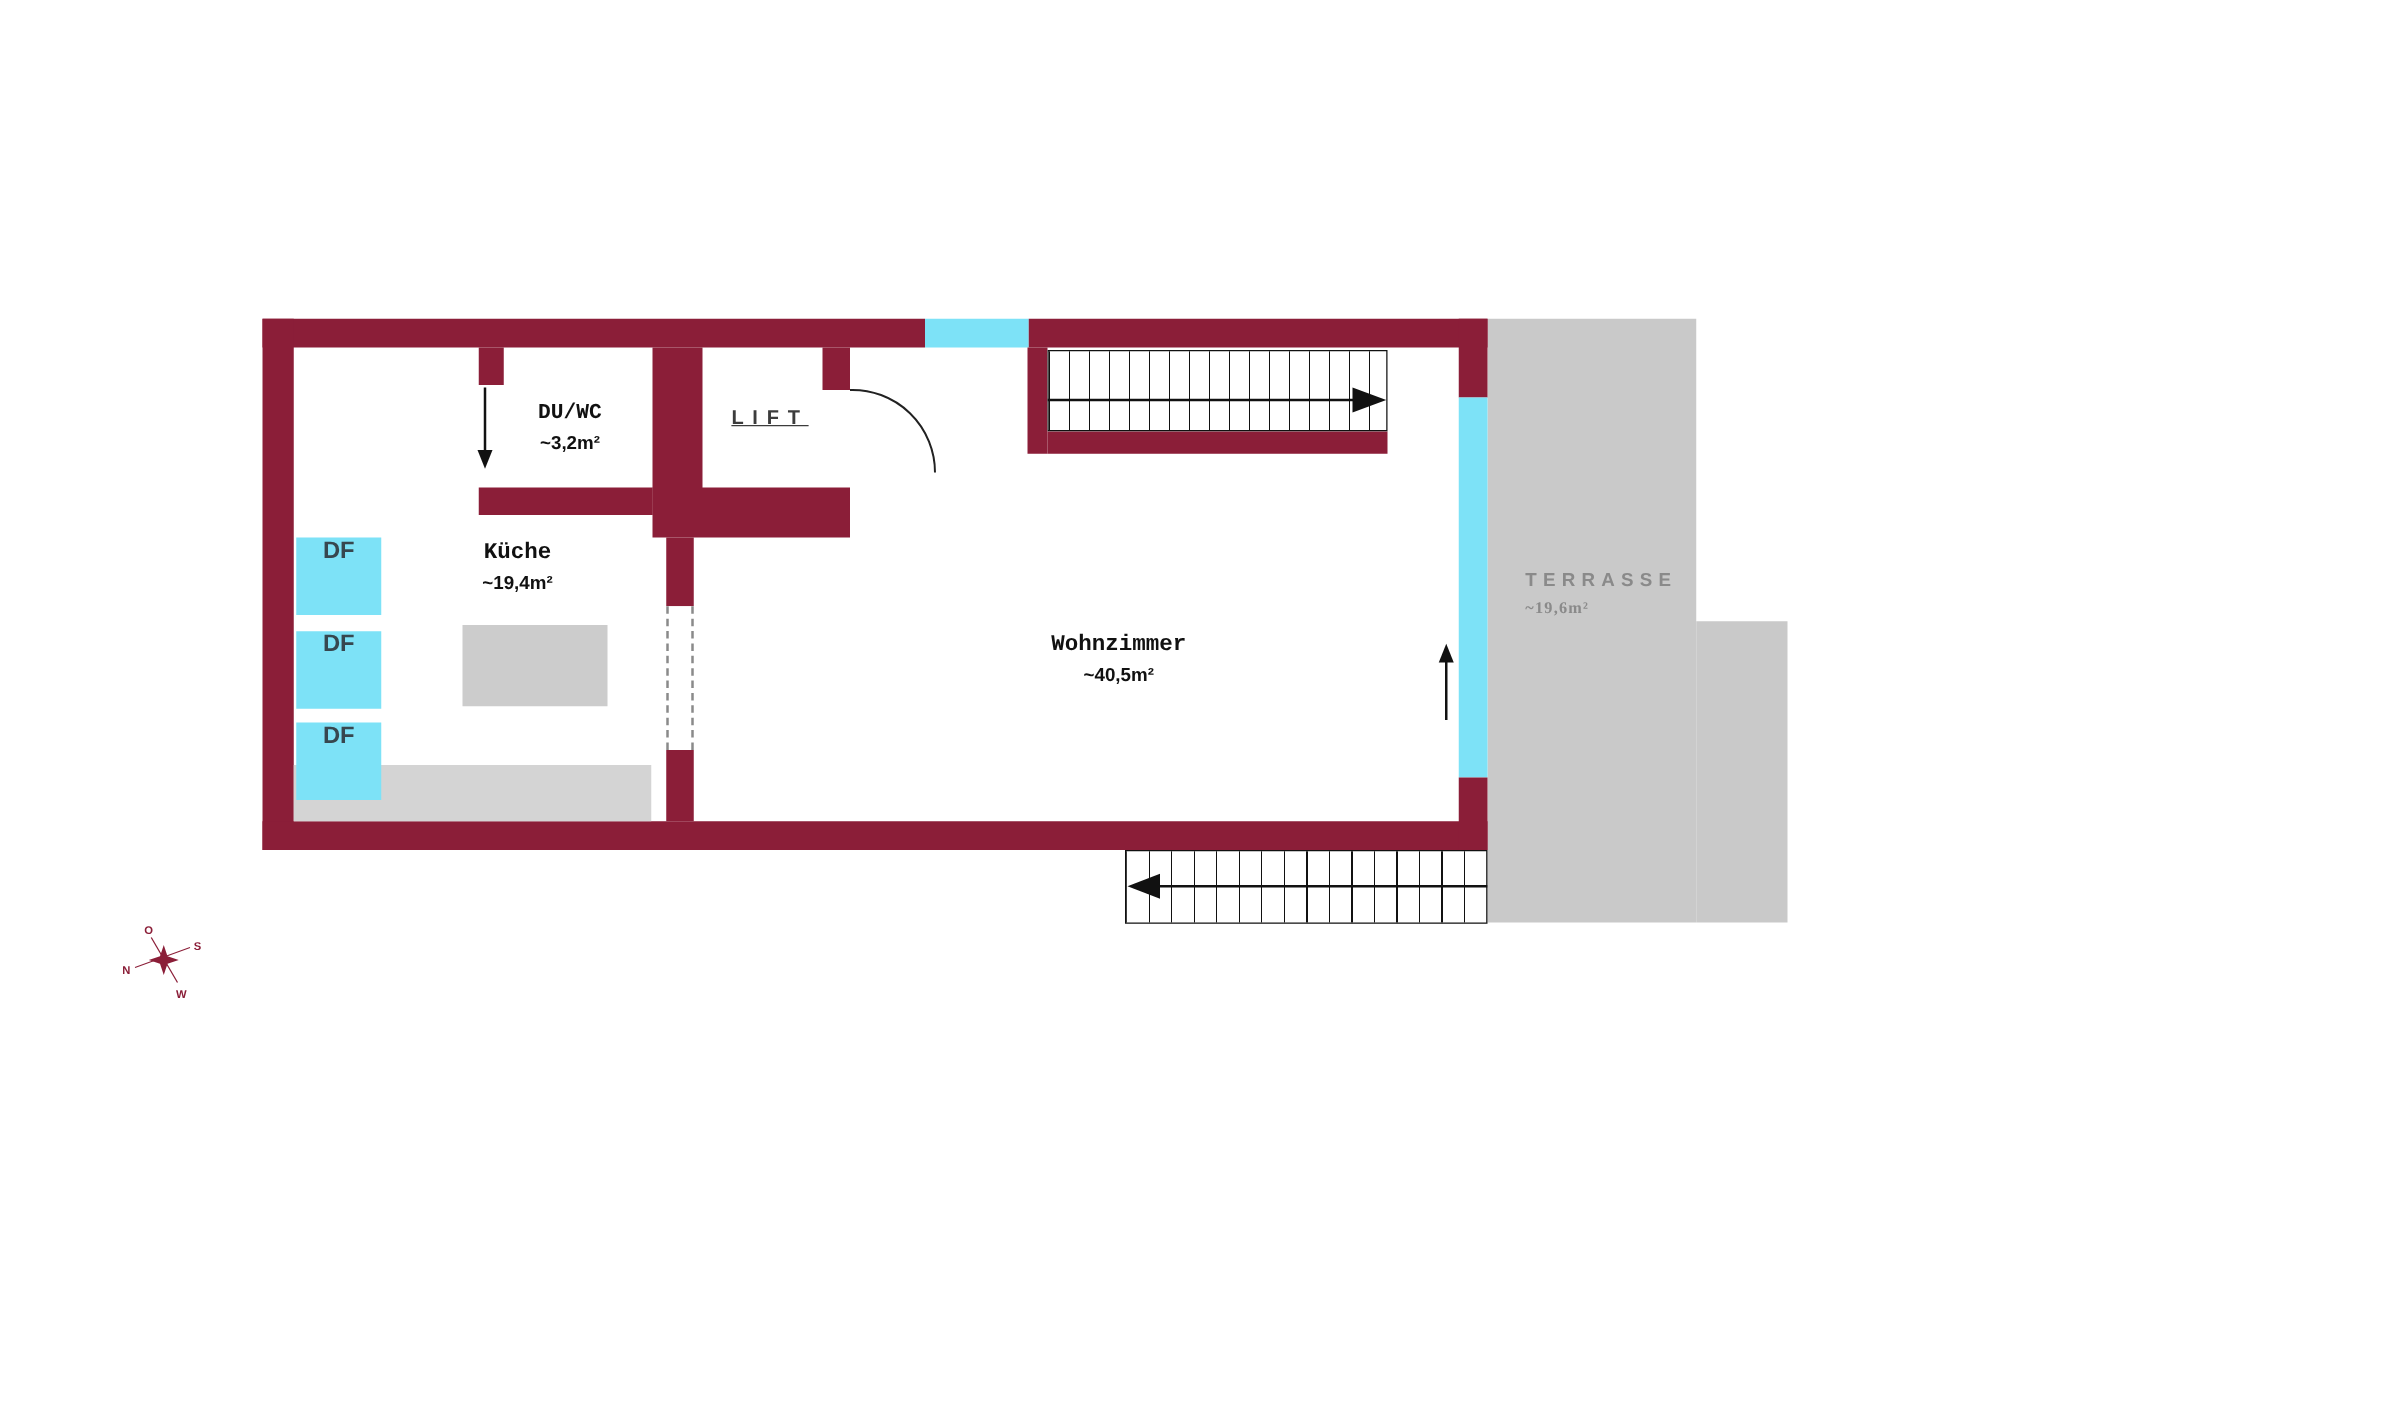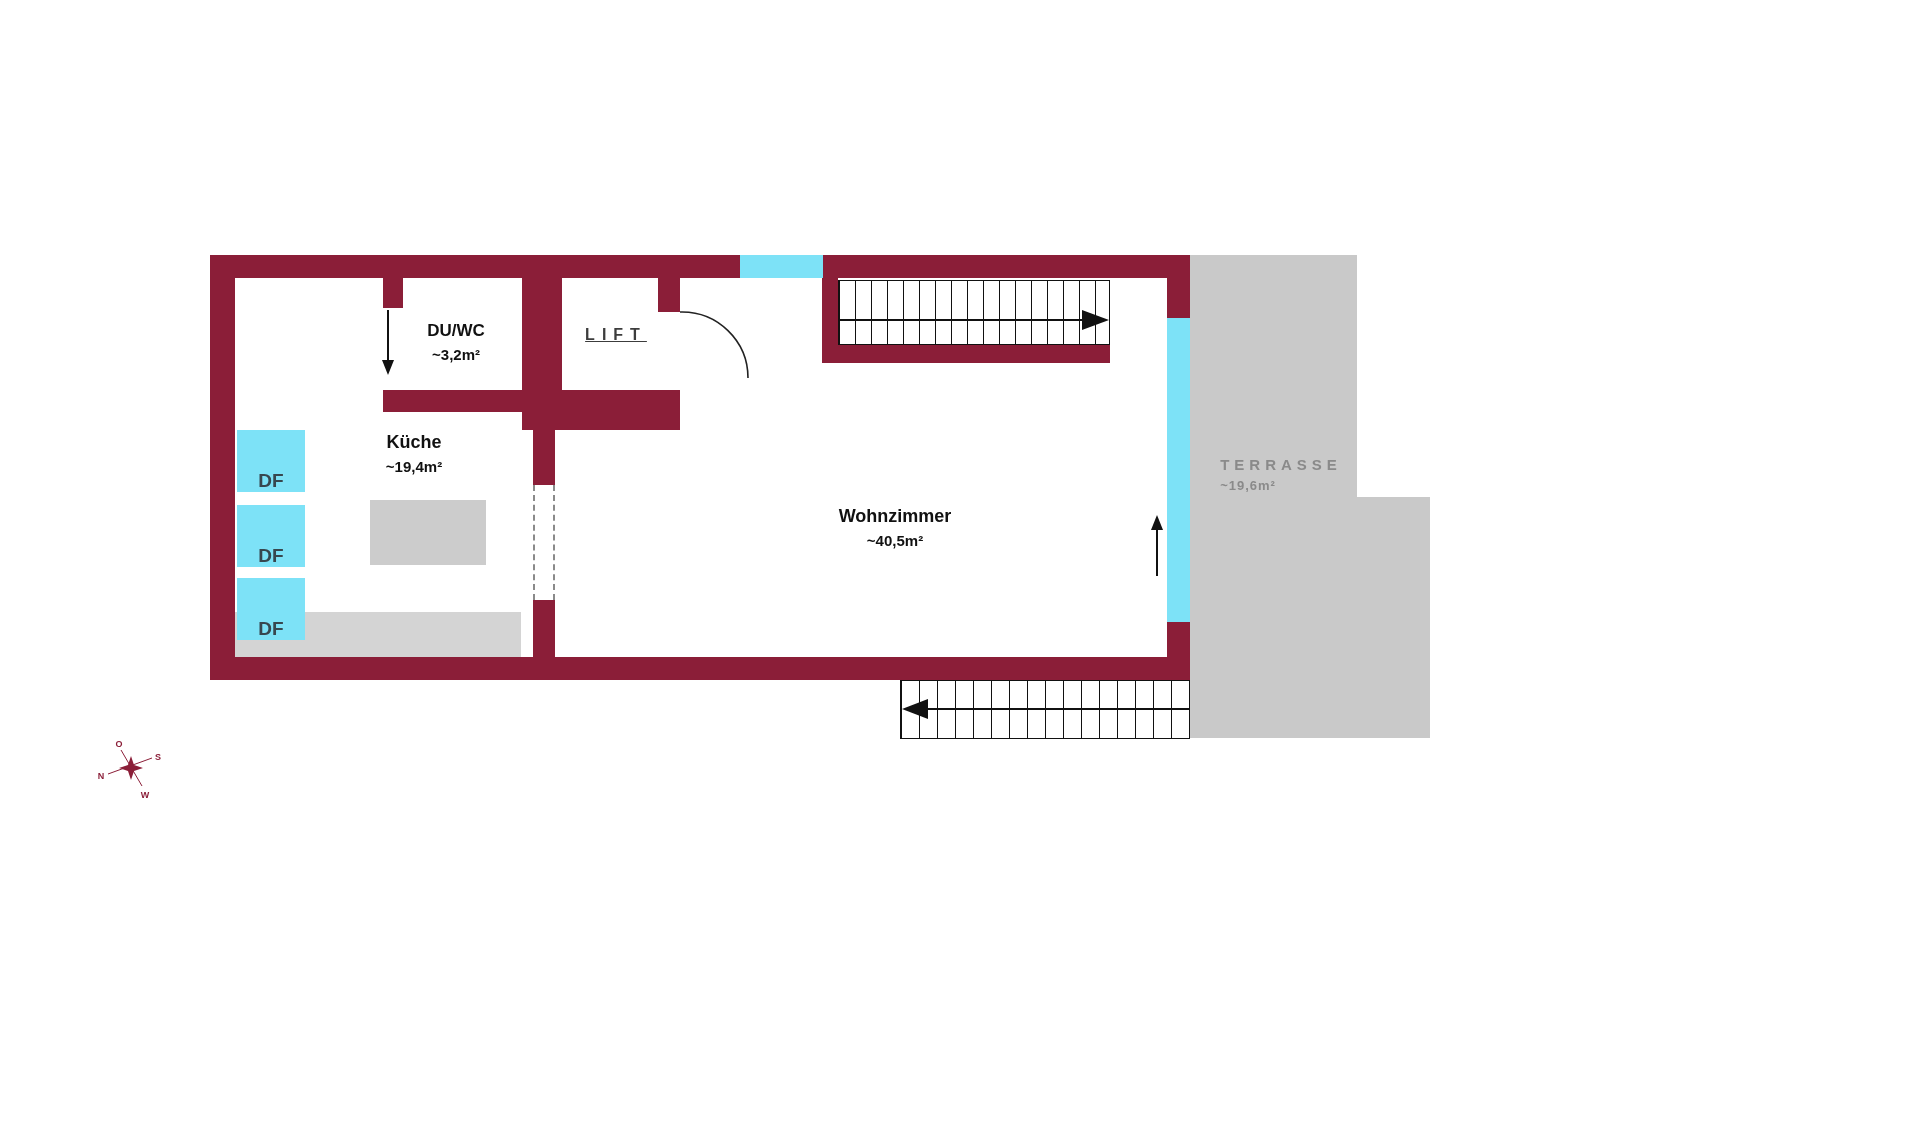--- a/index.html
+++ b/index.html
@@ -8,31 +8,31 @@
   .page { position:relative; width:1920px; height:1126px; background:#fff; overflow:hidden; }
 
   .abs { position:absolute; }
   .wall { position:absolute; background:var(--wall,#8b1e38); }
   .win  { position:absolute; background:var(--window,#7de2f7); }
   .gray { position:absolute; background:var(--terrace,#c9c9c9); }
 
   .title { position:absolute; left:70px; top:103px; font-size:29px; font-weight:bold; line-height:39px; color:#141414; }
 
   .room-label { position:absolute; transform:translateX(-50%); text-align:center; font-weight:bold; color:var(--ink,#111); }
-  .room-name { font-size:18px; line-height:25px; }
+  .room-name { font-size:18px; line-height:25px;font-family:Liberation Mono, monospace; }
   .room-area { font-size:15px; line-height:23px; }
 
   .lift-label { position:absolute; transform:translateX(-50%); font-size:16px; font-weight:bold; letter-spacing:7px; color:#3c3c3c; white-space:nowrap; }
 
   .terrasse-label { position:absolute; transform:translateX(-50%); text-align:left; color:var(--muted,#8a8a8a); font-weight:bold; }
   .terrasse-name { font-size:15px; letter-spacing:5px; line-height:24px; white-space:nowrap; }
-  .terrasse-area { font-size:13px; letter-spacing:1px; line-height:18px; }
+  .terrasse-area { font-size:13px; letter-spacing:1px; line-height:18px;font-family:Liberation Serif, serif; }
 
   .df-box { position:absolute; width:68px; height:62px; background:var(--window,#7de2f7);
-            display:flex; align-items:flex-end; justify-content:center;
+            display:flex; align-items:flex-start; justify-content:center;
             font-size:19px; font-weight:bold; color:var(--df-text,#37474f); z-index:3; }
 
   .counter { position:absolute; background:var(--counter,#cccccc); }
   .floor-strip { position:absolute; background:var(--floor-strip,#d4d4d4); z-index:1; }
 
   .stair-box { position:absolute; background-color:#fff; border:1px solid #111;
                background-image:repeating-linear-gradient(to right, #111 0 1px, transparent 1px 16px); }
   .stair-box.wide { background-image:repeating-linear-gradient(to right, #111 0 1px, transparent 1px 18px); }
   .stair-overlay { position:absolute; z-index:2; }
 

